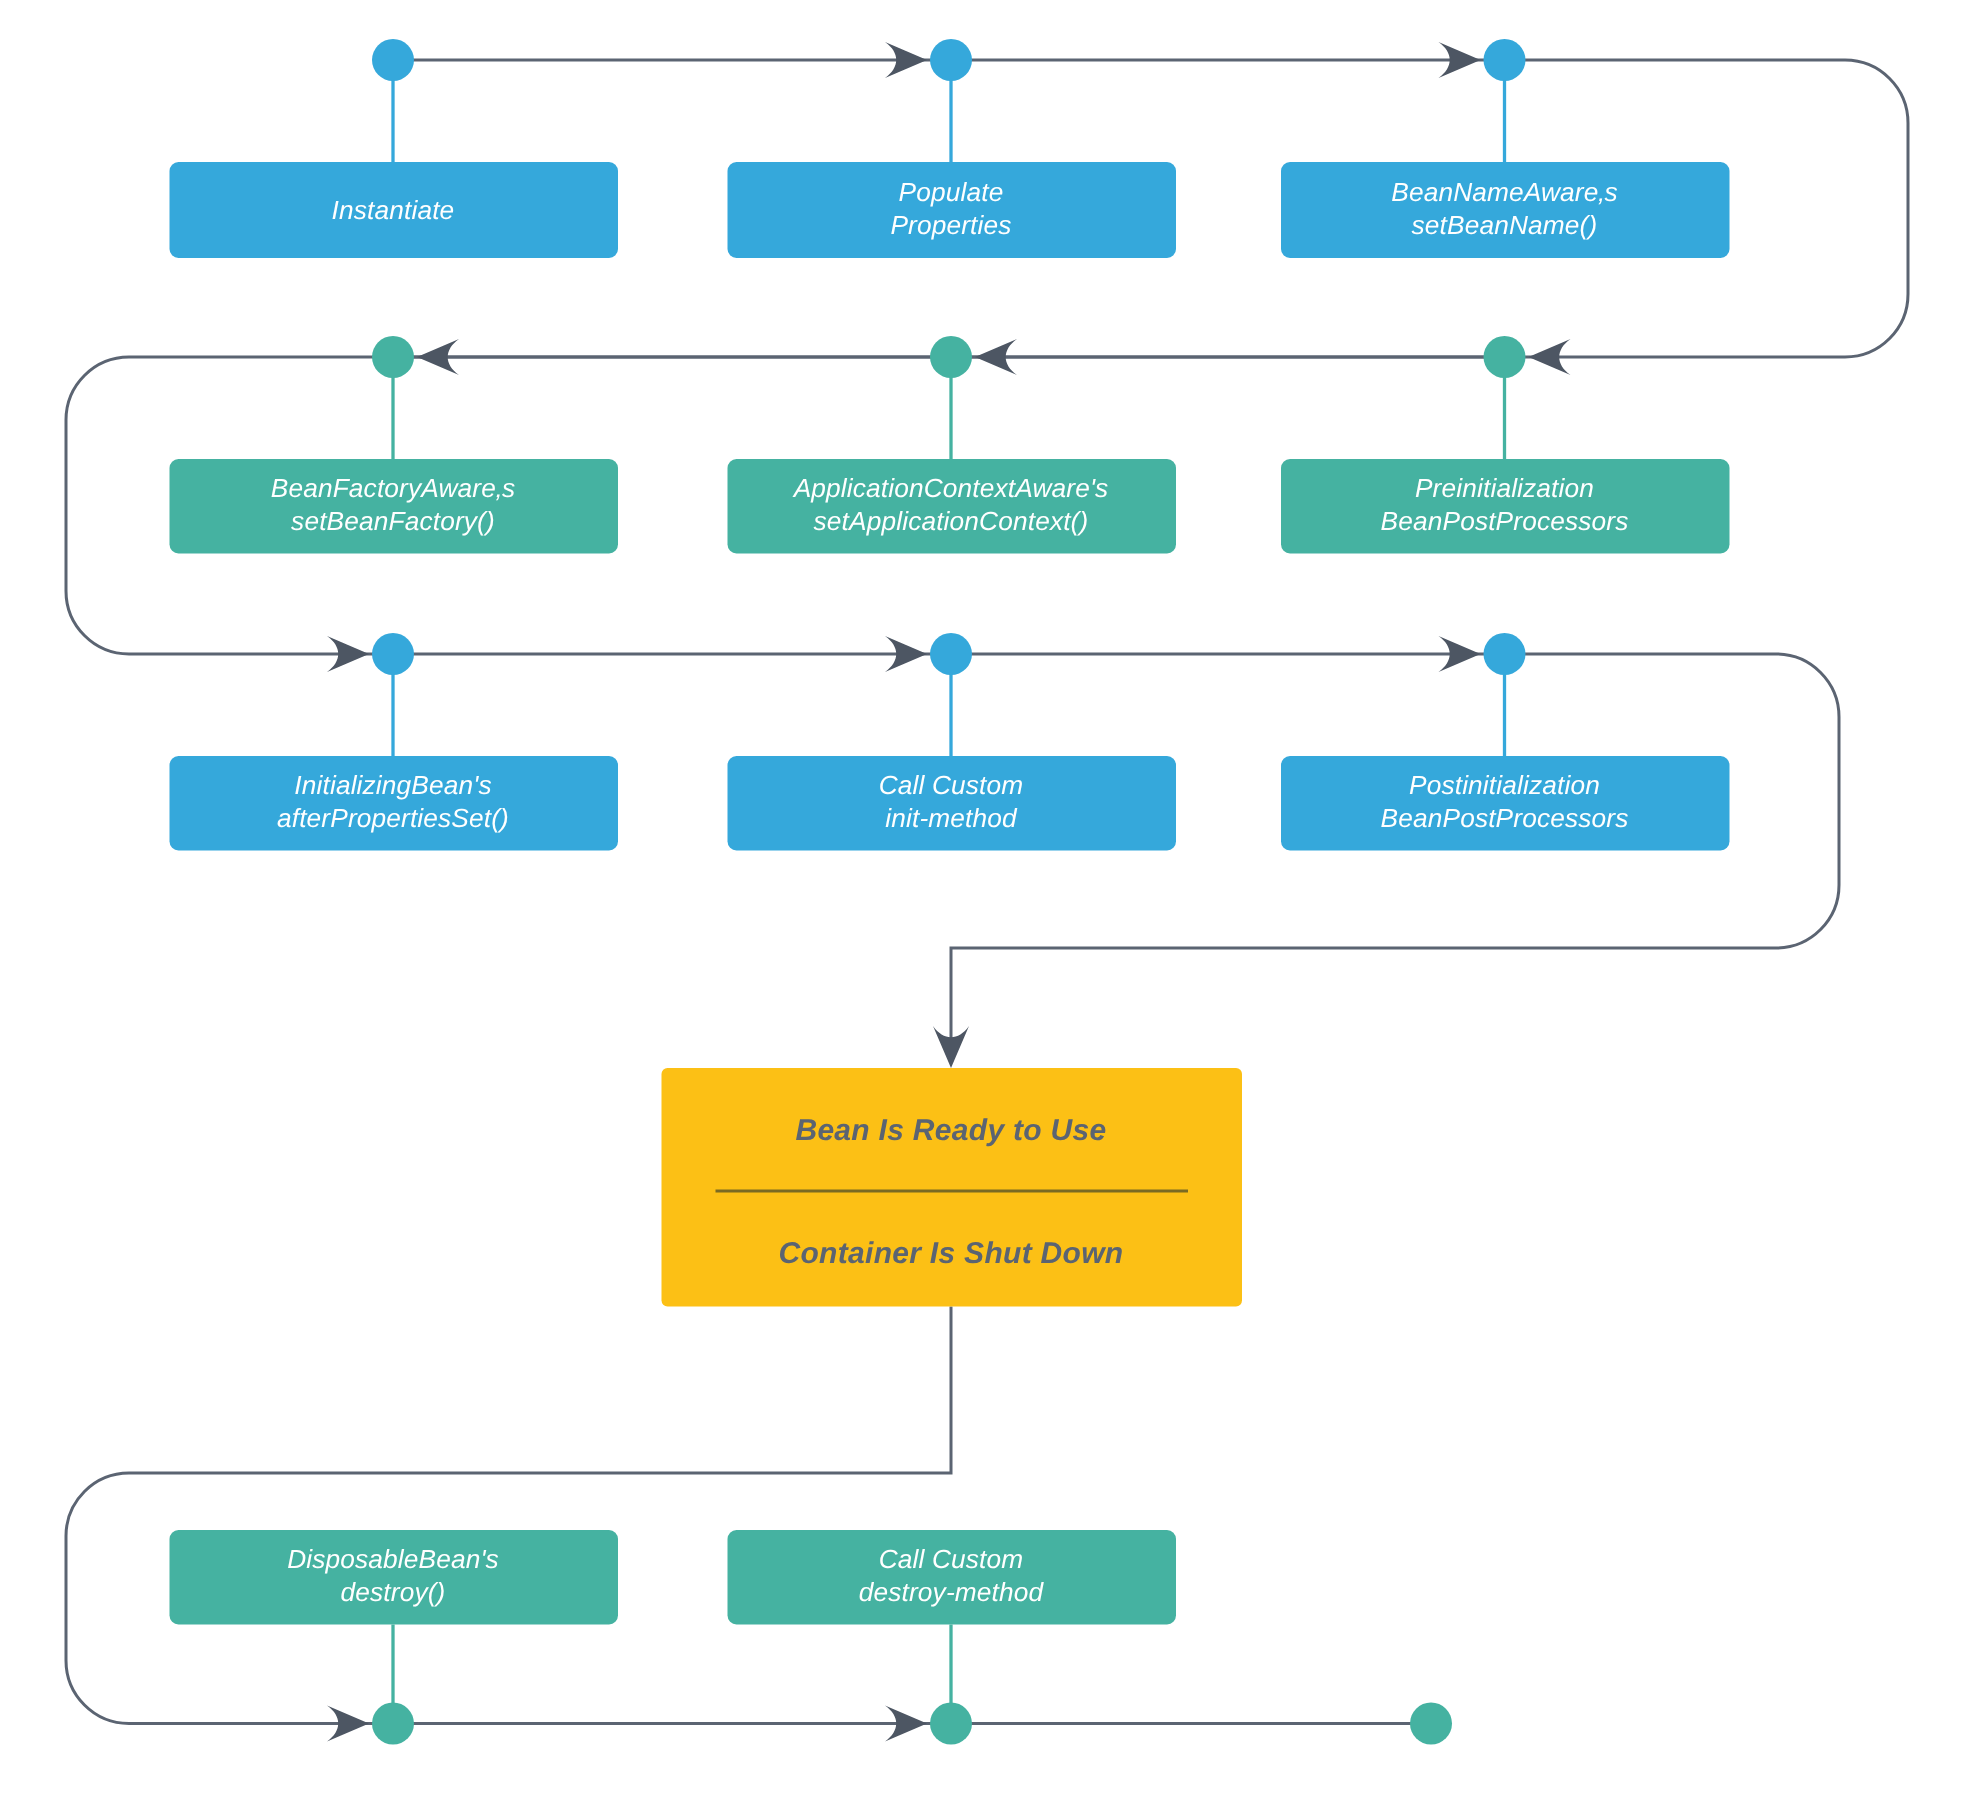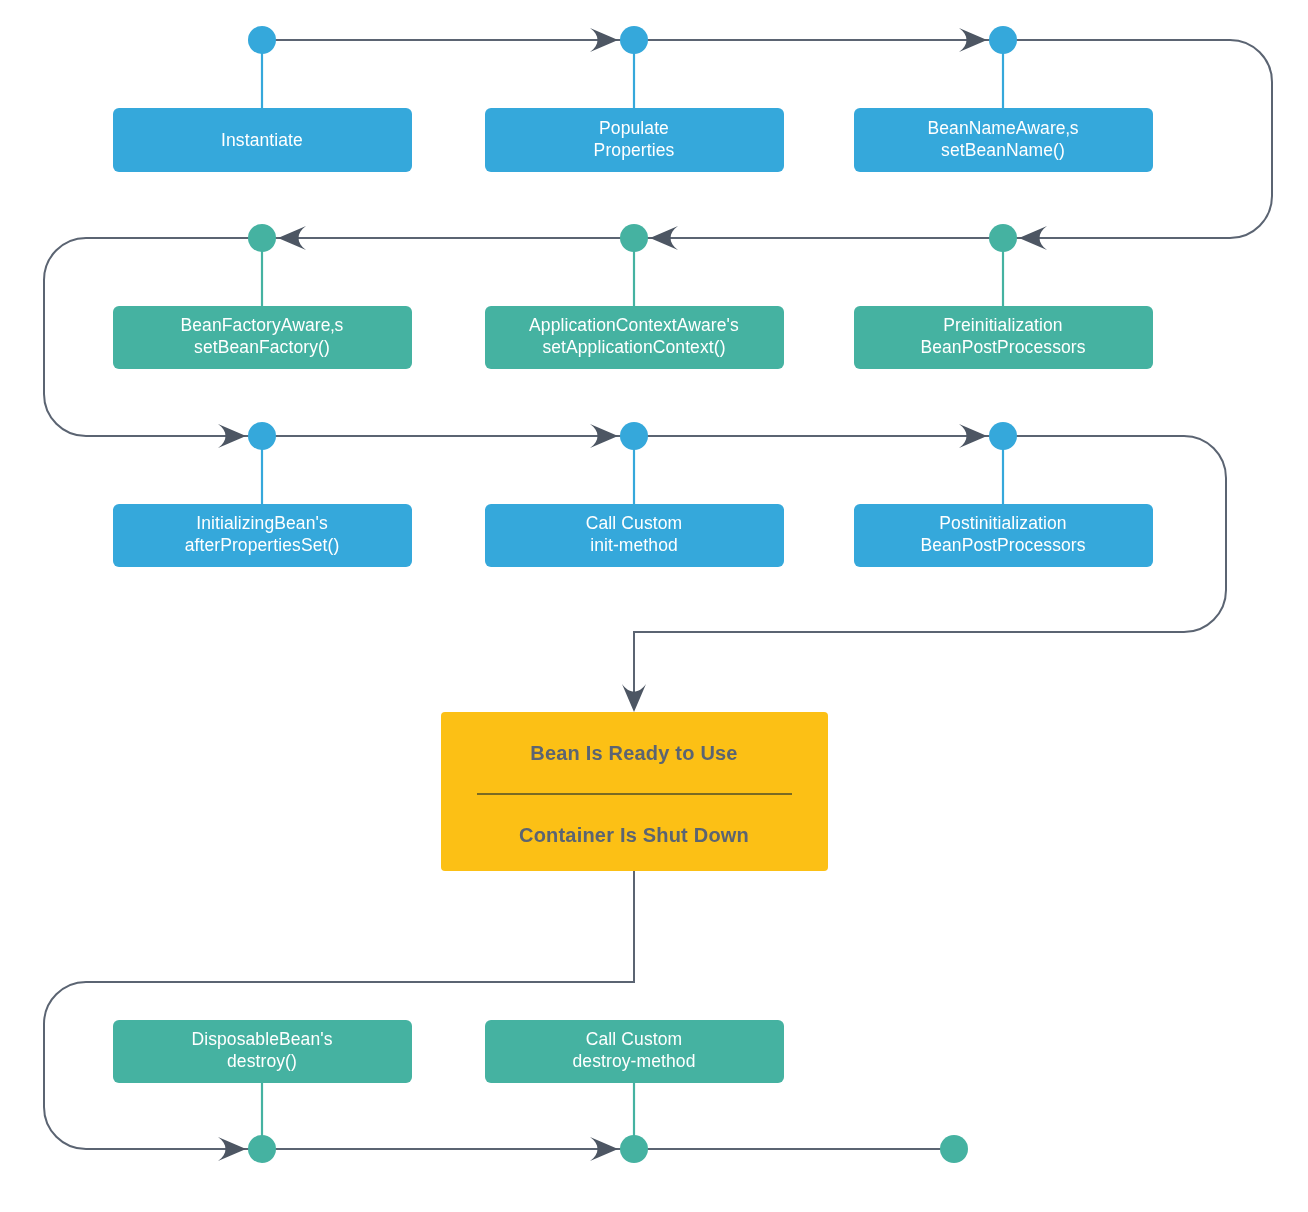--- a/index.html
+++ b/index.html
@@ -11,20 +11,21 @@
   body {
     font-family: "Liberation Sans", "DejaVu Sans", sans-serif;
     width: 1308px;
     height: 1212px;
     overflow: hidden;
   }
   #diagram-root {
     position: relative;
     width: 1308px;
     height: 1212px;
+    font-style: italic;
   }
   #diagram-svg {
     display: block;
     width: 1308px;
     height: 1212px;
   }
   .node-label {
     font-family: "Liberation Sans", "DejaVu Sans", sans-serif;
     font-size: 17.5px;
     fill: #ffffff;

